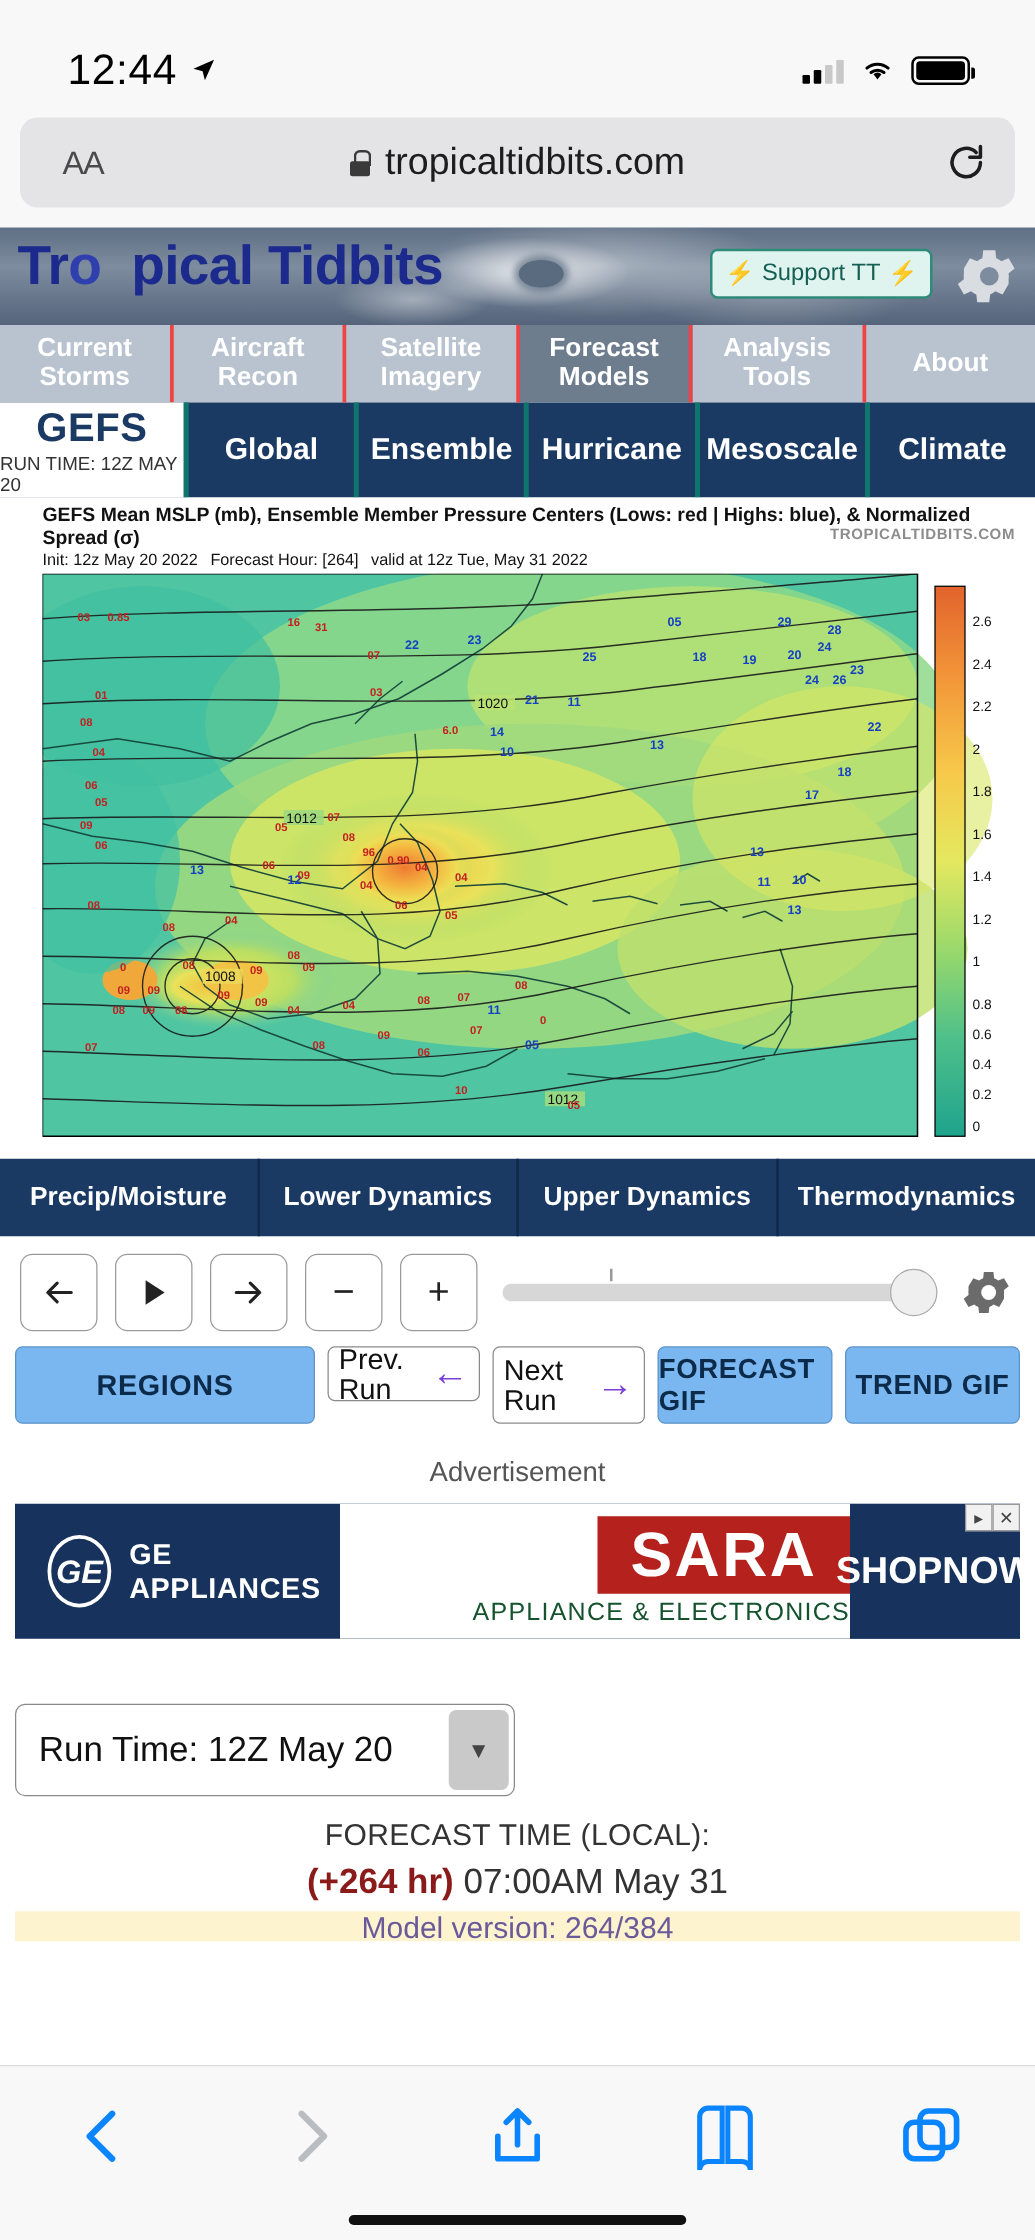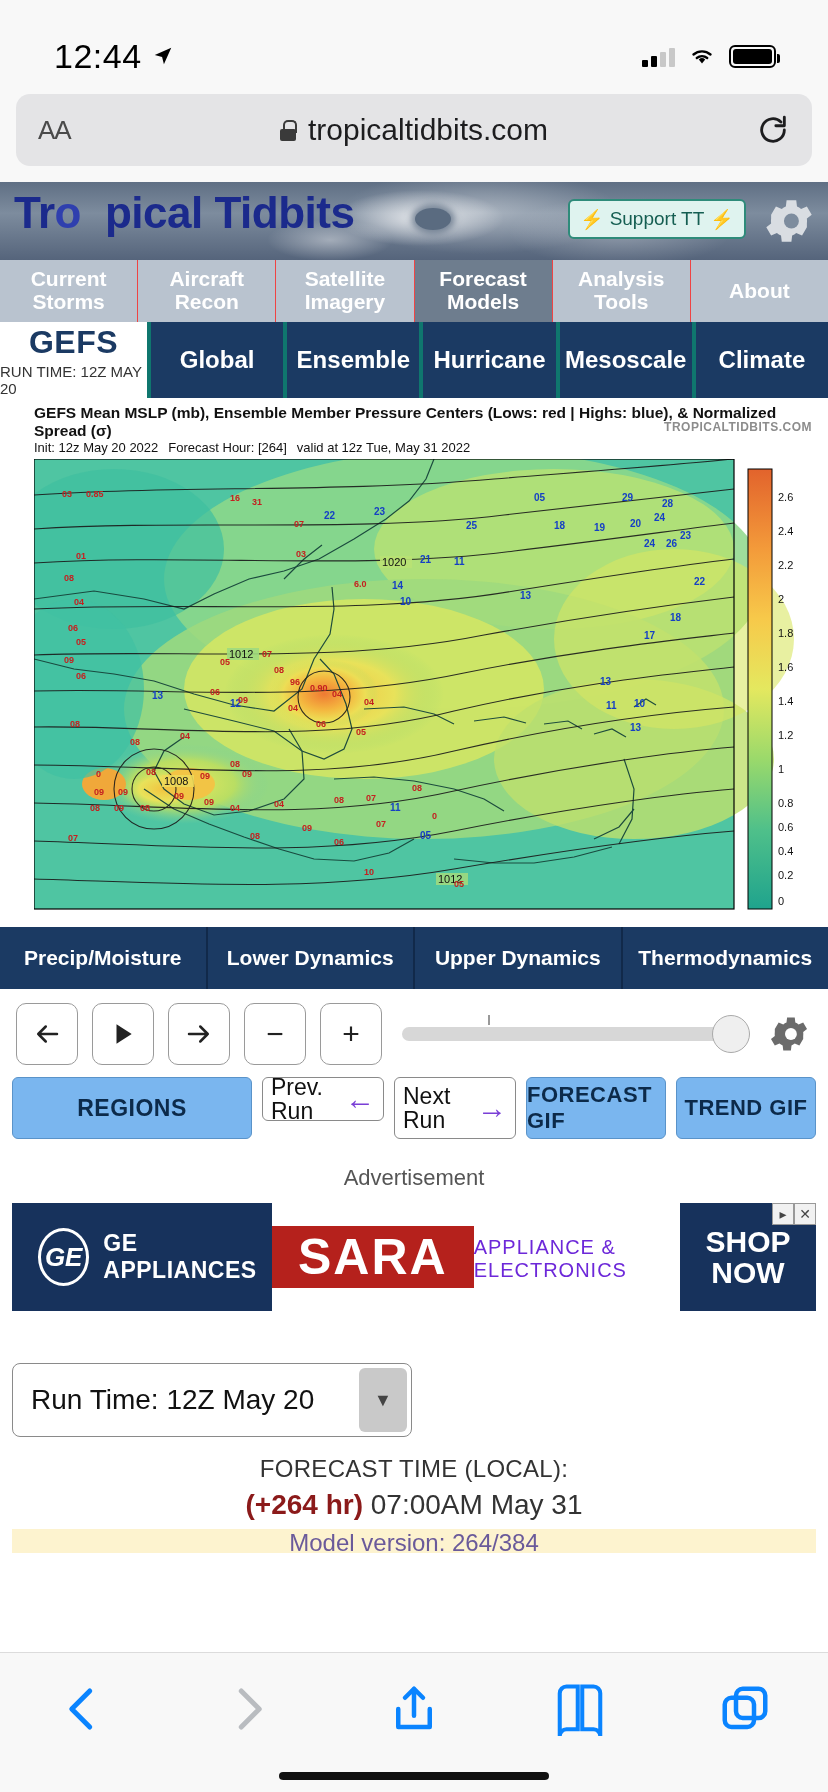--- a/index.html
+++ b/index.html
@@ -28,21 +28,21 @@
   .battery { width: 47px; height: 23px; border: 2px solid #000; border-radius: 6px; position: relative; }
   .battery::after { content:""; position:absolute; right:-6px; top:7px; width:3px; height:9px; background:#000; border-radius:0 2px 2px 0;}
   .battery i { position:absolute; left:2px; top:2px; bottom:2px; width:39px; background:#000; border-radius:3px; display:block;}
 
   
   .urlbar-wrap { background: #f8f8f8; padding: 6px 16px 16px; }
   .urlbar {
     height: 72px; background: #e4e4e6; border-radius: 14px;
     display: flex; align-items: center; padding: 0 22px; position: relative;
   }
-  .aa { font-size: 26px; color: #4a4a4a; letter-spacing: -1px; }
+  .aa { font-size: 26px; color: #4a4a4a; letter-spacing: -1px; margin-left: 12px; }
   .url-center { position: absolute; left: 0; right: 0; display: flex; align-items: center; justify-content: center; gap: 12px; pointer-events: none;}
   .lock { width: 16px; height: 21px; position: relative; }
   .lock::before{content:"";position:absolute;left:0;bottom:0;width:16px;height:12px;background:#3a3a3a;border-radius:2px;}
   .lock::after{content:"";position:absolute;left:3px;top:0;width:10px;height:11px;border:2.5px solid #3a3a3a;border-bottom:none;border-radius:5px 5px 0 0;}
   .url-text { font-size: 30px; color: #1d1d1f; }
   .reload { margin-left: auto; width: 34px; height: 34px; color:#1d1d1f; z-index:2;}
 
   
   .site-header {
     height: 78px; position: relative; overflow: hidden;
@@ -66,21 +66,21 @@
     font-size:19px; color:#155e52; padding:0 10px;
   }
   .bolt { color:#d0342c; font-size:19px; }
   .gear-big { position:absolute; right:10px; top:10px; width:58px; height:58px; color:#d9dde2;}
 
   
   .mainnav { display:flex; height:62px; background:#b9c3cf; }
   .mainnav .item {
     flex:1; display:flex; flex-direction:column; align-items:center; justify-content:center;
     font-size:21px; font-weight:700; color:#ffffff; line-height:1.08; text-align:center;
-    border-right:1px solid #ef4444;
+    border-right:3px solid #ef4444;
   }
   .mainnav .item.active { background:#6e7d8e; }
   .mainnav .item:last-child { border-right:none; }
 
   
   .modelbar { display:flex; height:76px; background:#1b3a63; }
   .gefs-box { width:147px; background:#ffffff; display:flex; flex-direction:column; align-items:center; justify-content:center;}
   .gefs-title { font-size:32px; font-weight:700; color:#1b3a63; letter-spacing:.5px;}
   .gefs-run { font-size:15px; color:#333; margin-top:2px;}
   .modelbar .mtab {
@@ -123,24 +123,24 @@
   .btn-gif { flex:1; height:62px; font-size:22px; }
   .arrow-pur { color:#7a3fd6; font-size:30px; }
 
   
   .ad-label { text-align:center; font-size:22px; color:#555; padding:26px 0 12px; }
   .ad { margin:0 12px; height:108px; background:#17325c; display:flex; align-items:center; position:relative; overflow:hidden;}
   .ad-ge { width:260px; display:flex; align-items:center; gap:14px; padding-left:26px; }
   .ge-logo { width:58px; height:58px; border-radius:50%; border:3px solid #fff; display:flex;align-items:center;justify-content:center;
              color:#fff; font-size:26px; font-style:italic; font-weight:700;}
   .ge-text { color:#fff; font-size:23px; font-weight:700; letter-spacing:.5px;}
-  .ad-mid { flex:1; background:#fff; height:100%; display:flex; flex-direction:row; align-items:center; justify-content:center;}
+  .ad-mid { flex:1; background:#fff; height:100%; display:flex; flex-direction:column; align-items:flex-end; justify-content:center;}
   .sara { background:#b5211c; color:#fff; font-size:50px; font-weight:700; letter-spacing:2px; padding:2px 26px; }
-  .sara-sub { color:#6d28d9; font-size:20px; letter-spacing:1px; margin-top:4px;}
-  .ad-right { width:136px; height:100%; background:#17325c; display:flex; flex-direction:column; align-items:center; justify-content:center; color:#fff; font-size:30px; font-weight:700; line-height:1.05;}
+  .sara-sub { color:#14532d; font-size:20px; letter-spacing:1px; margin-top:4px;}
+  .ad-right { width:136px; height:100%; background:#17325c; display:flex; flex-direction:row; align-items:center; justify-content:center; color:#fff; font-size:30px; font-weight:700; line-height:1.05;}
   .ad-x { position:absolute; right:0; top:0; display:flex; }
   .ad-x span { width:22px; height:22px; border:1px solid #999; background:#f1f1f1; font-size:14px; color:#444; display:flex;align-items:center;justify-content:center;}
 
   
   .select-row { padding:52px 12px 0; }
   .sel {
     height:74px; border:1px solid #8a8a8a; border-radius:8px; background:#fff;
     display:flex; align-items:center; position:relative; width:400px;
     font-size:28px; color:#111; padding-left:18px;
   }

